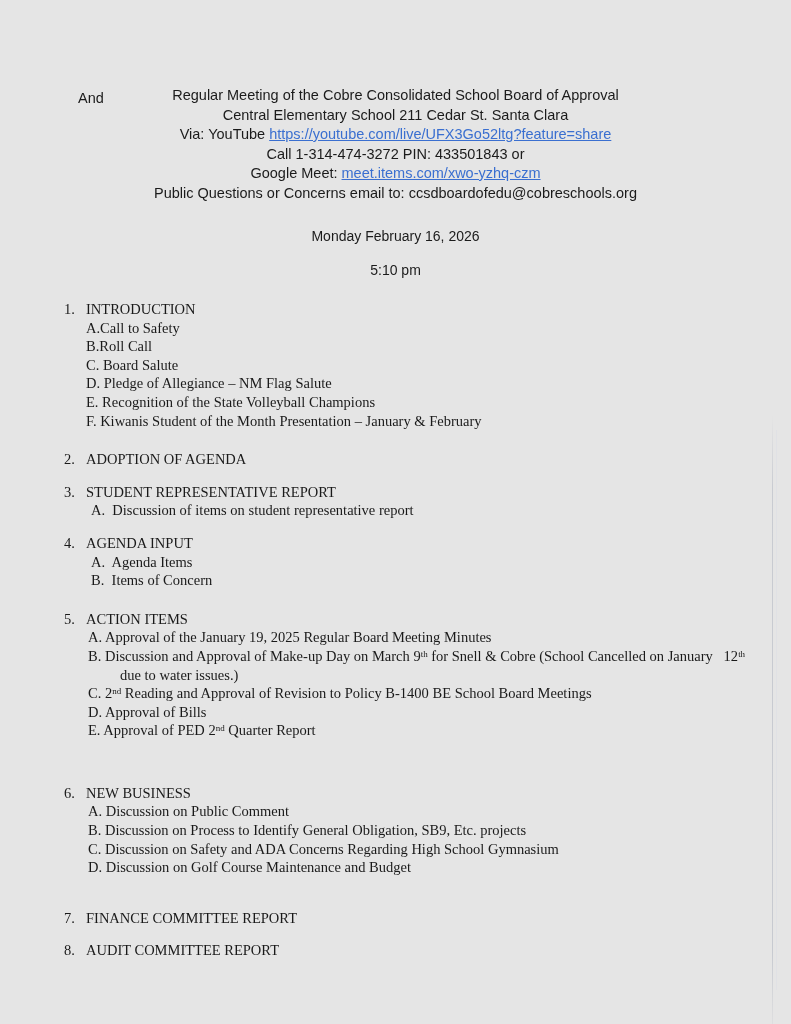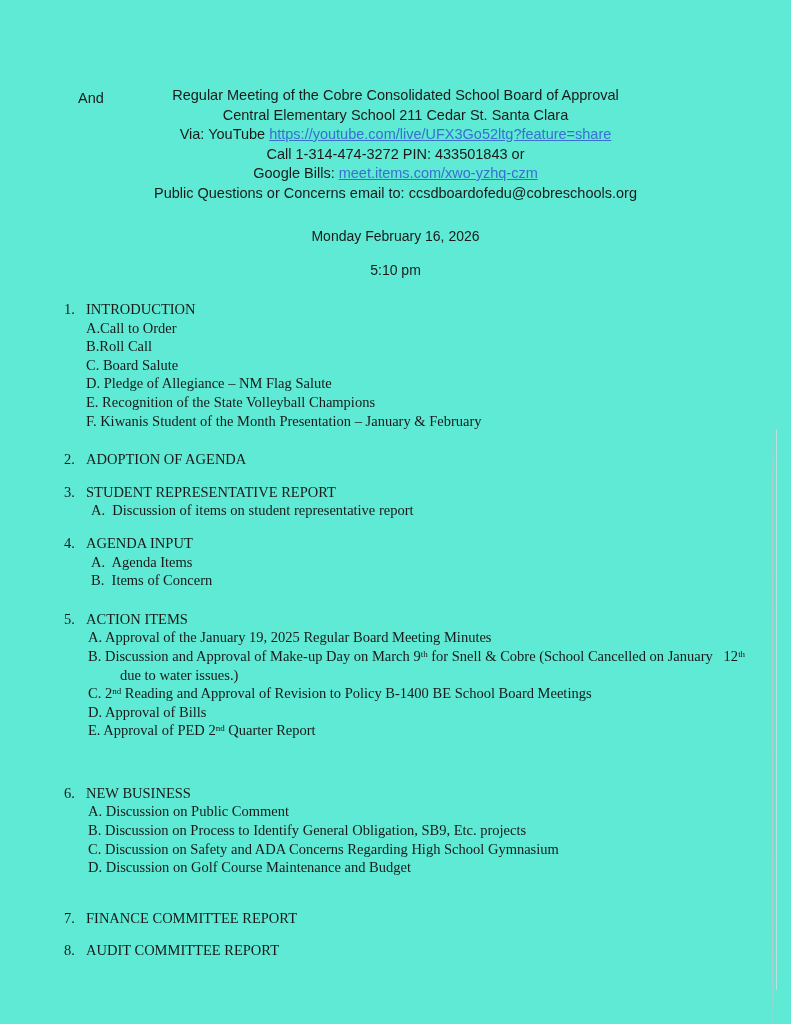--- a/index.html
+++ b/index.html
@@ -5,21 +5,21 @@
 <style>
   html, body {
     margin: 0;
     padding: 0;
     background: #ffffff;
   }
   .page {
     position: relative;
     width: 791px;
     height: 1024px;
-    background: #5eead4;
+    background: #e5e5e5;
     overflow: hidden;
     font-family: "Liberation Serif", "DejaVu Serif", serif;
     color: #1a1a1a;
   }
   
   .scan-streak {
     position: absolute;
     top: 415px;
     right: 18px;
     width: 1px;
@@ -115,37 +115,37 @@
 
     <div class="and-word">And</div>
 
     <div class="header-line">Regular Meeting of the Cobre Consolidated School Board of Approval</div>
     <div class="header-line">Central Elementary School 211 Cedar St. Santa Clara</div>
 
     <div class="header-line"><span>Via: YouTube </span><span class="doclink">https://youtube.com/live/UFX3Go52ltg?feature=share</span></div>
 
     <div class="header-line">Call 1-314-474-3272 PIN: 433501843 or</div>
 
-    <div class="header-line"><span>Google Bills: </span><span class="doclink">meet.items.com/xwo-yzhq-czm</span></div>
+    <div class="header-line"><span>Google Meet: </span><span class="doclink">meet.items.com/xwo-yzhq-czm</span></div>
 
     <div class="header-line">Public Questions or Concerns email to: ccsdboardofedu@cobreschools.org</div>
   </div>
 
   <div class="datetime meet-date">Monday February 16, 2026</div>
   <div class="datetime meet-time">5:10 pm</div>
 
   <div class="agenda">
 
     <div class="section">
       <div class="sec-head">
         <span class="sec-num">1.</span>
         <span class="sec-title">INTRODUCTION</span>
       </div>
       <div class="sub-list">
-        <div class="sub-item tight">A.Call to Order</div>
+        <div class="sub-item tight">A.Call to Safety</div>
         <div class="sub-item tight">B.Roll Call</div>
         <div class="sub-item tight">C. Board Salute</div>
         <div class="sub-item tight">D. Pledge of Allegiance – NM Flag Salute</div>
         <div class="sub-item tight">E. Recognition of the State Volleyball Champions</div>
         <div class="sub-item tight">F. Kiwanis Student of the Month Presentation – January &amp; February</div>
       </div>
     </div>
 
     <div class="gap-md"></div>
 

